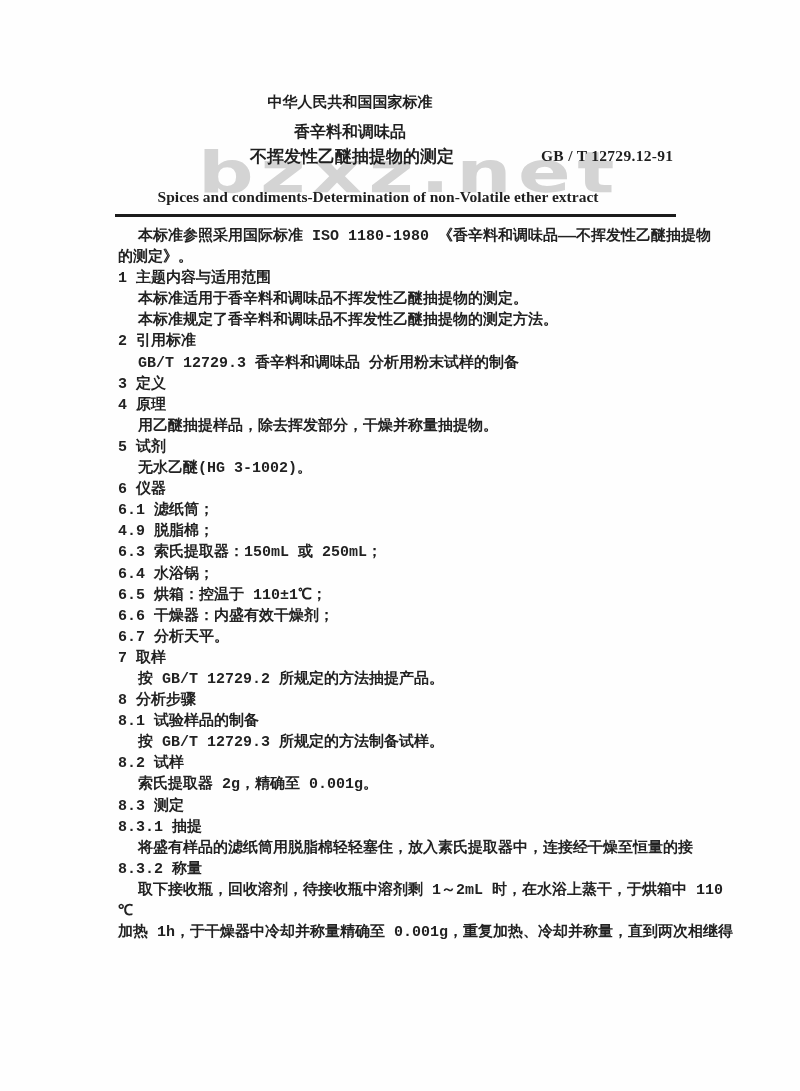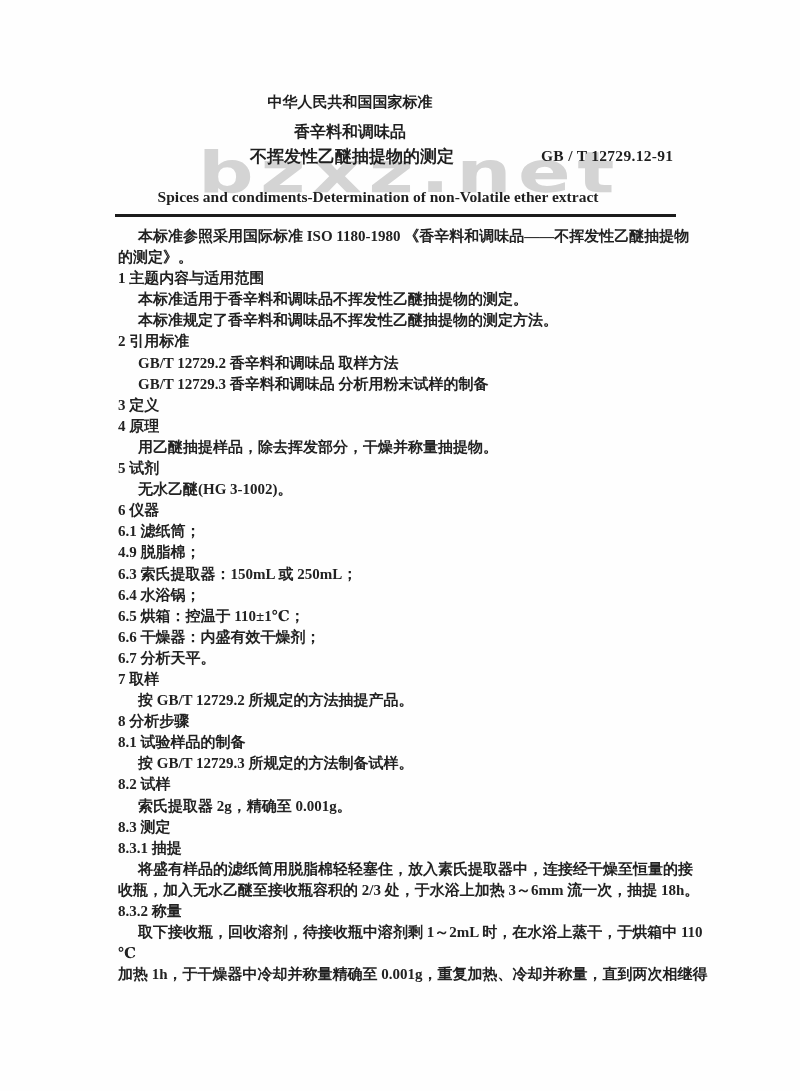--- a/index.html
+++ b/index.html
@@ -65,20 +65,21 @@
   }
   .body-text {
     position: absolute; left: 118px; top: 226px;
     width: 570px;
   }
   .line {
     height: 21.1px; line-height: 21.1px;
     font-size: 15px; font-weight: 700;
     white-space: nowrap;
     color: #222222;
+    font-family: Liberation Mono, monospace;
   }
   .line.indented { padding-left: 20px; }
 </style>
 </head>
 <body>
 
 <div class="page">
 
   <div class="watermark">bzxz.net</div>
 
@@ -96,21 +97,20 @@
 
     <div class="rule"></div>
 
     <div class="body-text" id="body-lines">
         <div class="line indented">本标准参照采用国际标准 ISO 1180-1980 《香辛料和调味品——不挥发性乙醚抽提物</div>
         <div class="line">的测定》。</div>
         <div class="line">1 主题内容与适用范围</div>
         <div class="line indented">本标准适用于香辛料和调味品不挥发性乙醚抽提物的测定。</div>
         <div class="line indented">本标准规定了香辛料和调味品不挥发性乙醚抽提物的测定方法。</div>
         <div class="line">2 引用标准</div>
-        <div class="line indented">GB/T 12729.2 香辛料和调味品 取样方法</div>
         <div class="line indented">GB/T 12729.3 香辛料和调味品 分析用粉末试样的制备</div>
         <div class="line">3 定义</div>
         <div class="line">4 原理</div>
         <div class="line indented">用乙醚抽提样品，除去挥发部分，干燥并称量抽提物。</div>
         <div class="line">5 试剂</div>
         <div class="line indented">无水乙醚(HG 3-1002)。</div>
         <div class="line">6 仪器</div>
         <div class="line">6.1 滤纸筒；</div>
         <div class="line">4.9 脱脂棉；</div>
         <div class="line">6.3 索氏提取器：150mL 或 250mL；</div>
@@ -121,21 +121,20 @@
         <div class="line">7 取样</div>
         <div class="line indented">按 GB/T 12729.2 所规定的方法抽提产品。</div>
         <div class="line">8 分析步骤</div>
         <div class="line">8.1 试验样品的制备</div>
         <div class="line indented">按 GB/T 12729.3 所规定的方法制备试样。</div>
         <div class="line">8.2 试样</div>
         <div class="line indented">索氏提取器 2g，精确至 0.001g。</div>
         <div class="line">8.3 测定</div>
         <div class="line">8.3.1 抽提</div>
         <div class="line indented">将盛有样品的滤纸筒用脱脂棉轻轻塞住，放入素氏提取器中，连接经干燥至恒量的接</div>
-        <div class="line">收瓶，加入无水乙醚至接收瓶容积的 2/3 处，于水浴上加热 3～6mm 流一次，抽提 18h。</div>
         <div class="line">8.3.2 称量</div>
         <div class="line indented">取下接收瓶，回收溶剂，待接收瓶中溶剂剩 1～2mL 时，在水浴上蒸干，于烘箱中 110</div>
         <div class="line">℃</div>
         <div class="line">加热 1h，于干燥器中冷却并称量精确至 0.001g，重复加热、冷却并称量，直到两次相继得</div>
       </div>
 
   </div>
 </div>
 
 </body></html>

